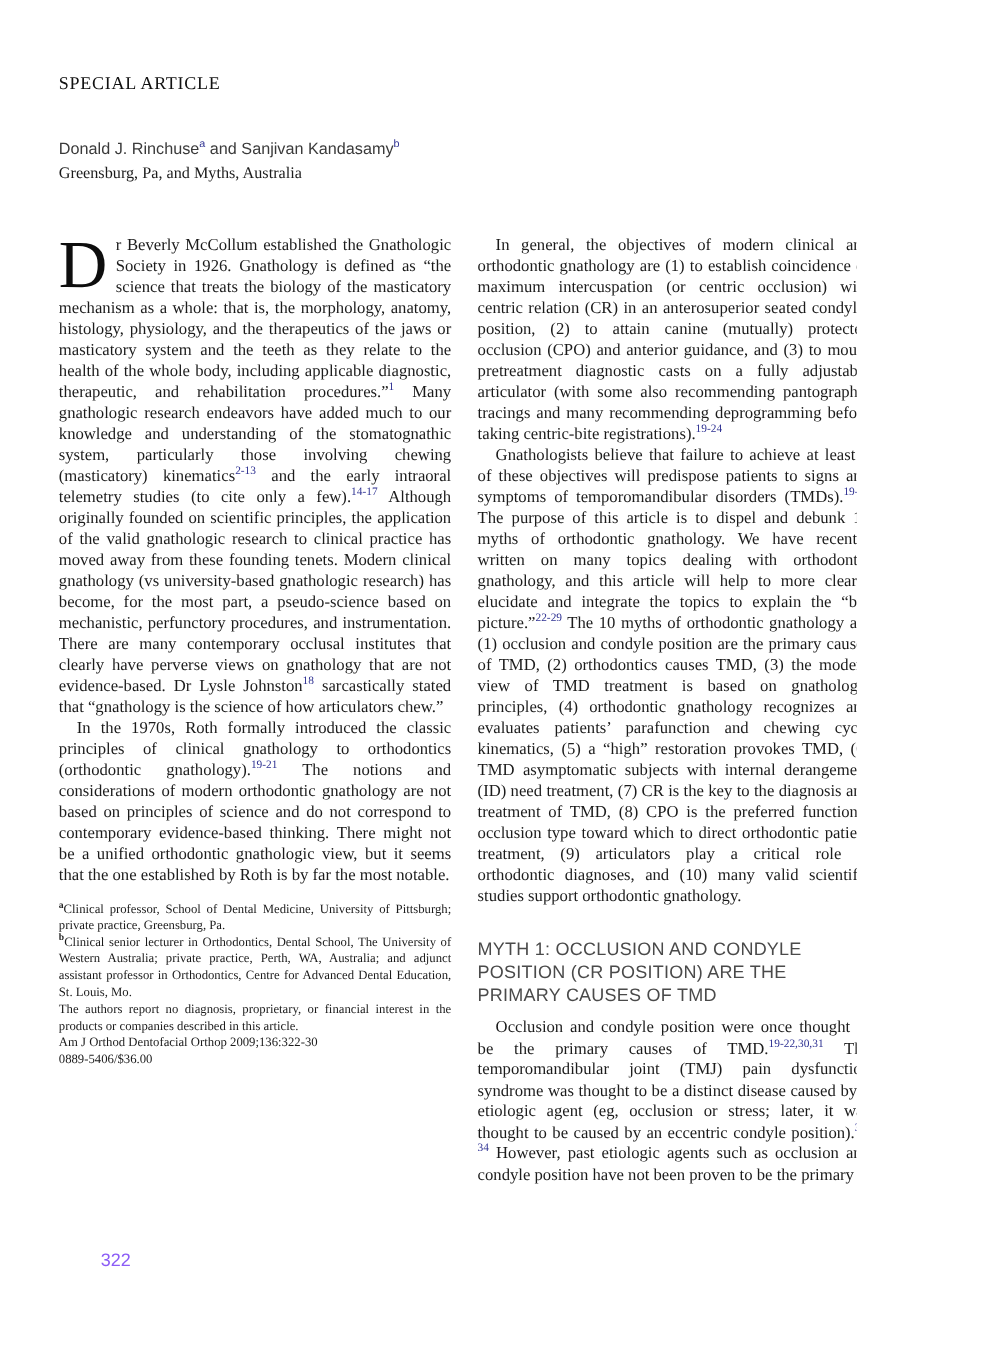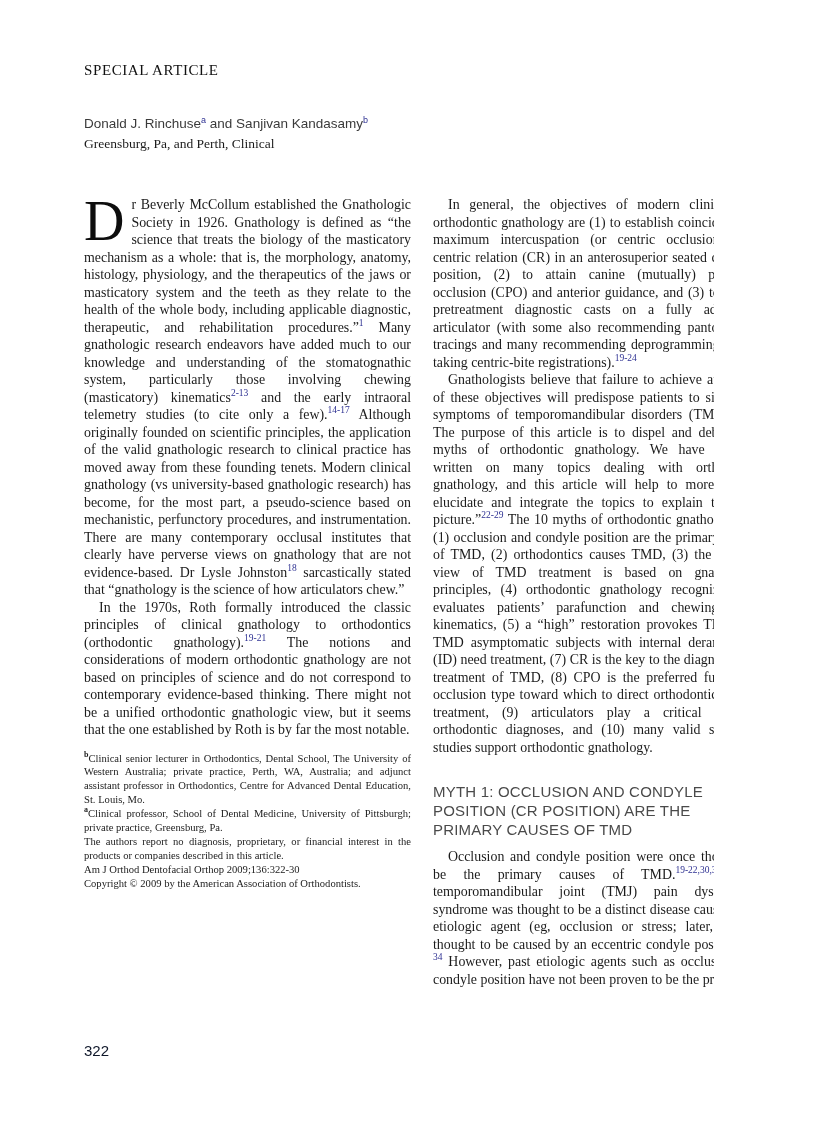--- a/index.html
+++ b/index.html
@@ -10,21 +10,21 @@
   * { box-sizing: border-box; }
   html, body { margin: 0; padding: 0; background: #ffffff; }
   .page {
     position: relative;
     width: 714px;
     height: 1122px;
     background: #ffffff;
     overflow: hidden;
     font-family: "Liberation Serif", "DejaVu Serif", serif;
     color: var(--text, #1b1b1b);
-    padding: 62px 78px 0 84px;
+    padding: 62px 78px 0 49px;
   }
   .kicker {
     font-size: 15px;
     letter-spacing: 0.6px;
     color: #111;
   }
   .title {
     margin: 44px 0 0 0;
     font-size: 34px;
     line-height: 1.2;
@@ -98,45 +98,45 @@
     color: var(--heading-gray, #4a4a4a);
     margin: 26px 0 9px 0;
     text-align: left;
   }
   .page-number {
     position: absolute;
     left: 84px;
     top: 1042px;
     font-family: "Liberation Sans", "DejaVu Sans", sans-serif;
     font-size: 15px;
-    color: #0f172a;
+    color: #8b5cf6;
   }
 </style>
 </head>
 <body>
 
 <div class="page">
 
   <header>
     <div class="kicker">SPECIAL ARTICLE</div>
     <div class="authors">Donald J. Rinchuse<sup class="ref">a</sup> and Sanjivan Kandasamy<sup class="ref">b</sup></div>
-    <div class="affiliation">Greensburg, Pa, and Perth, Clinical</div>
+    <div class="affiliation">Greensburg, Pa, and Myths, Australia</div>
   </header>
 
   <div class="columns">
 
     <div class="col">
       <p class="para"><span class="dropcap">D</span><span>r Beverly McCollum established the Gnathologic Society in 1926. Gnathology is defined as “the science that treats the biology of the masticatory mechanism as a whole: that is, the morphology, anatomy, histology, physiology, and the therapeutics of the jaws or masticatory system and the teeth as they relate to the health of the whole body, including applicable diagnostic, therapeutic, and rehabilitation procedures.”<sup class="ref">1</sup> Many gnathologic research endeavors have added much to our knowledge and understanding of the stomatognathic system, particularly those involving chewing (masticatory) kinematics<sup class="ref">2-13</sup> and the early intraoral telemetry studies (to cite only a few).<sup class="ref">14-17</sup> Although originally founded on scientific principles, the application of the valid gnathologic research to clinical practice has moved away from these founding tenets. Modern clinical gnathology (vs university-based gnathologic research) has become, for the most part, a pseudo-science based on mechanistic, perfunctory procedures, and instrumentation. There are many contemporary occlusal institutes that clearly have perverse views on gnathology that are not evidence-based. Dr Lysle Johnston<sup class="ref">18</sup> sarcastically stated that “gnathology is the science of how articulators chew.”</span></p>
       <p class="para indent">In the 1970s, Roth formally introduced the classic principles of clinical gnathology to orthodontics (orthodontic gnathology).<sup class="ref">19-21</sup> The notions and considerations of modern orthodontic gnathology are not based on principles of science and do not correspond to contemporary evidence-based thinking. There might not be a unified orthodontic gnathologic view, but it seems that the one established by Roth is by far the most notable.</p>
       <div class="footnotes">
+          <div class="footnote"><sup class="marker">a</sup>Clinical professor, School of Dental Medicine, University of Pittsburgh; private practice, Greensburg, Pa.</div>
           <div class="footnote"><sup class="marker">b</sup>Clinical senior lecturer in Orthodontics, Dental School, The University of Western Australia; private practice, Perth, WA, Australia; and adjunct assistant professor in Orthodontics, Centre for Advanced Dental Education, St. Louis, Mo.</div>
-          <div class="footnote"><sup class="marker">a</sup>Clinical professor, School of Dental Medicine, University of Pittsburgh; private practice, Greensburg, Pa.</div>
           <div class="footnote">The authors report no diagnosis, proprietary, or financial interest in the products or companies described in this article.</div>
           <div class="footnote">Am J Orthod Dentofacial Orthop 2009;136:322-30</div>
-          <div class="footnote">Copyright © 2009 by the American Association of Orthodontists.</div>
+          <div class="footnote">0889-5406/$36.00</div>
         </div>
     </div>
 
     <div class="col">
       <p class="para indent">In general, the objectives of modern clinical and orthodontic gnathology are (1) to establish coincidence of maximum intercuspation (or centric occlusion) with centric relation (CR) in an anterosuperior seated condylar position, (2) to attain canine (mutually) protected occlusion (CPO) and anterior guidance, and (3) to mount pretreatment diagnostic casts on a fully adjustable articulator (with some also recommending pantographic tracings and many recommending deprogramming before taking centric-bite registrations).<sup class="ref">19-24</sup></p>
       <p class="para indent">Gnathologists believe that failure to achieve at least 1 of these objectives will predispose patients to signs and symptoms of temporomandibular disorders (TMDs).<sup class="ref">19-21</sup> The purpose of this article is to dispel and debunk 10 myths of orthodontic gnathology. We have recently written on many topics dealing with orthodontic gnathology, and this article will help to more clearly elucidate and integrate the topics to explain the “big picture.”<sup class="ref">22-29</sup> The 10 myths of orthodontic gnathology are (1) occlusion and condyle position are the primary causes of TMD, (2) orthodontics causes TMD, (3) the modern view of TMD treatment is based on gnathologic principles, (4) orthodontic gnathology recognizes and evaluates patients’ parafunction and chewing cycle kinematics, (5) a “high” restoration provokes TMD, (6) TMD asymptomatic subjects with internal derangement (ID) need treatment, (7) CR is the key to the diagnosis and treatment of TMD, (8) CPO is the preferred functional occlusion type toward which to direct orthodontic patient treatment, (9) articulators play a critical role in orthodontic diagnoses, and (10) many valid scientific studies support orthodontic gnathology.</p>
       <h2 class="myth-heading">MYTH 1: OCCLUSION AND CONDYLE POSITION (CR POSITION) ARE THE PRIMARY CAUSES OF TMD</h2>
       <p class="para indent">Occlusion and condyle position were once thought to be the primary causes of TMD.<sup class="ref">19-22,30,31</sup> The temporomandibular joint (TMJ) pain dysfunction syndrome was thought to be a distinct disease caused by 1 etiologic agent (eg, occlusion or stress; later, it was thought to be caused by an eccentric condyle position).<sup class="ref">32-34</sup> However, past etiologic agents such as occlusion and condyle position have not been proven to be the primary</p>
     </div>
 

